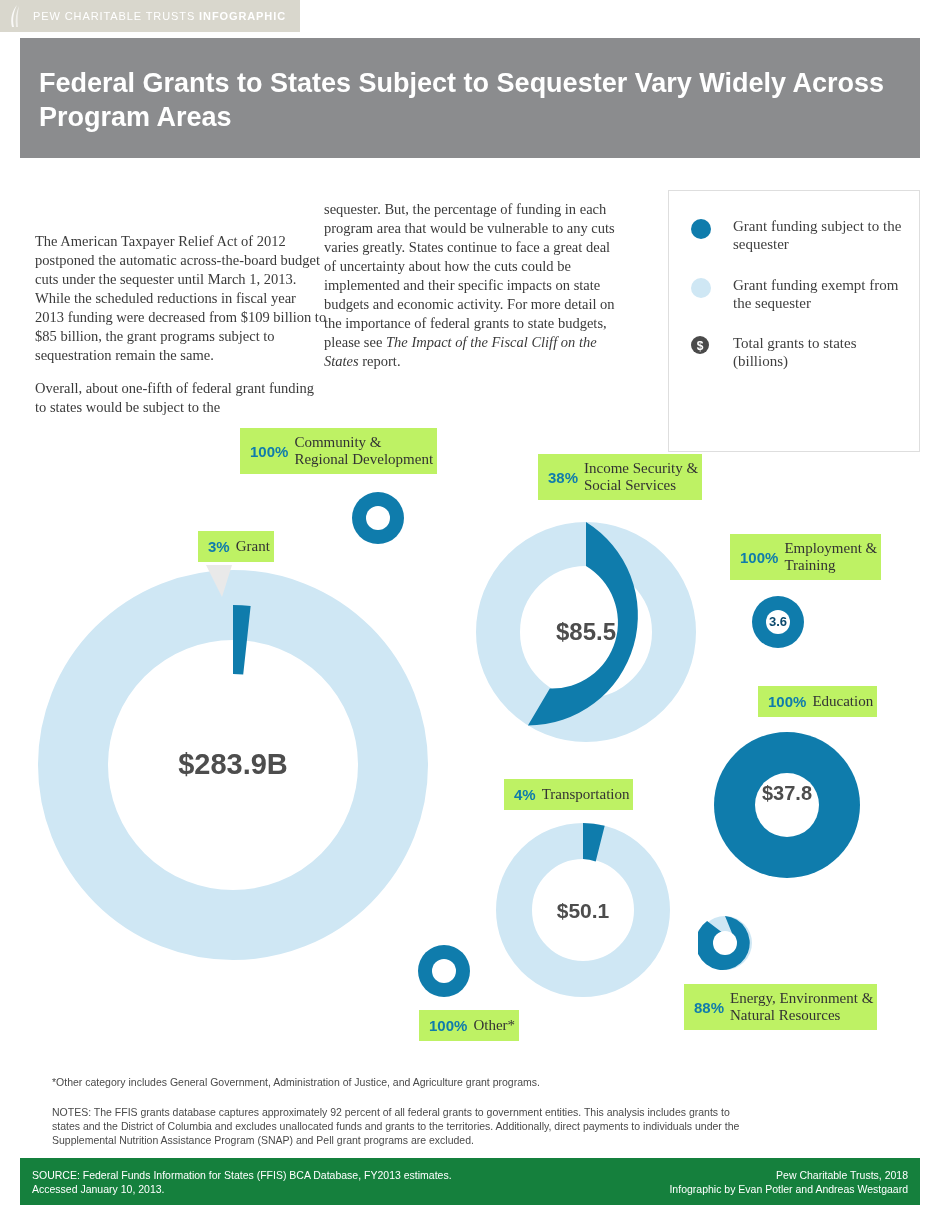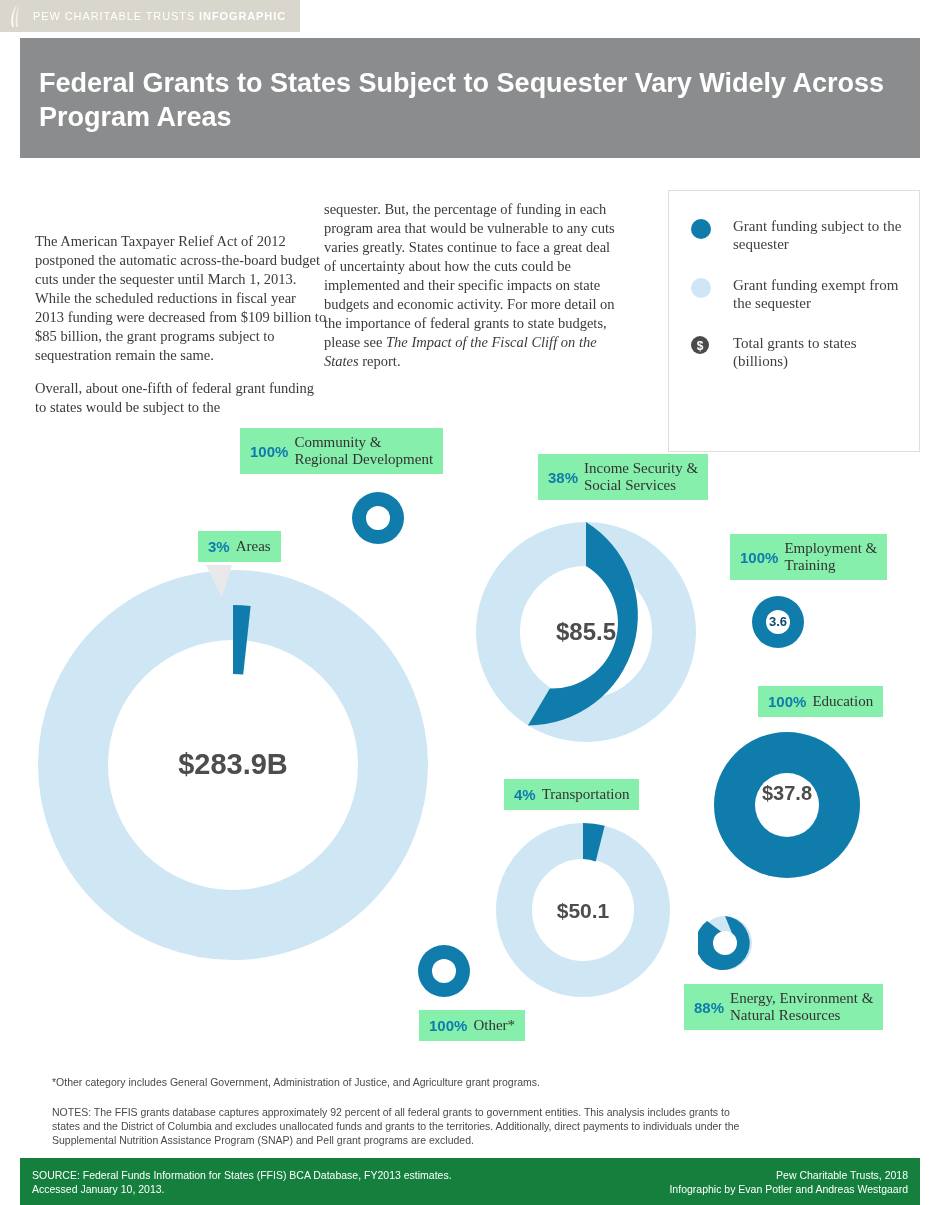--- a/index.html
+++ b/index.html
@@ -129,22 +129,22 @@
     width: 100%;
     text-align: center;
     font-family: "Liberation Sans", sans-serif;
     font-weight: bold;
     color: #4d4d4d;
   }
 
   
   .tag {
     position: absolute;
-    background: #86efac;
-    padding: 7px 10px 7px 10px;
+    background: #bef264;
+    padding: 7px 4px 7px 10px;
     box-sizing: border-box;
     white-space: nowrap;
   }
   .tag .pct {
     font-family: "Liberation Sans", sans-serif;
     font-weight: bold;
     font-size: 15px;
     color: #0f7cac;
     margin-right: 6px;
   }
@@ -248,21 +248,21 @@
         <circle cx="195" cy="195" r="160" fill="none" stroke="#cfe7f4" stroke-width="70"></circle>
 
         <path d="M195 35 A160 160 0 0 1 212.64 35.97 L205.21 104.62 A91 91 0 0 0 195 104 Z" fill="#0f7cac"></path>
       </svg>
       <div class="donut-center" style="top:178px; font-size:29px;">$283.9B</div>
     </div>
 
     <div class="tag" style="left:198px; top:121px;">
       <span class="tag-inner">
         <span class="pct">3%</span>
-        <span class="nm">Areas</span>
+        <span class="nm">Grant</span>
       </span>
     </div>
     <svg class="pointer" style="left:206px; top:155px; width:26px; height:32px;">
       <polygon points="0,0 26,0 16,32" fill="#e9e9e9"></polygon>
     </svg>
 
     <div class="donut" style="left:352px; top:82px; width:52px; height:52px;">
       <svg width="52" height="52" viewBox="0 0 52 52">
         <circle cx="26" cy="26" r="26" fill="#0f7cac"></circle>
         <circle cx="26" cy="26" r="12" fill="#ffffff"></circle>

